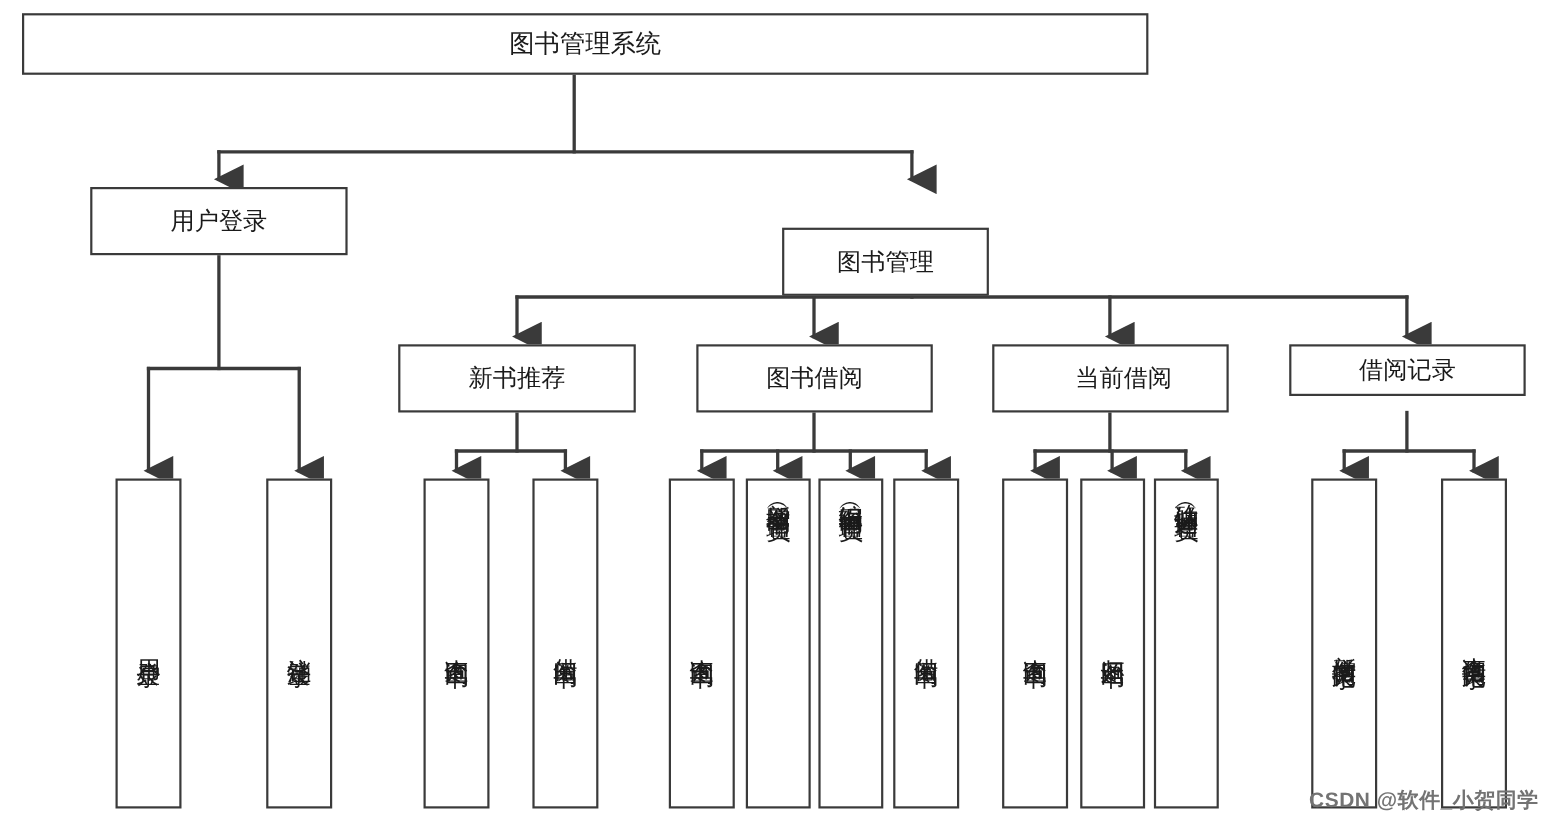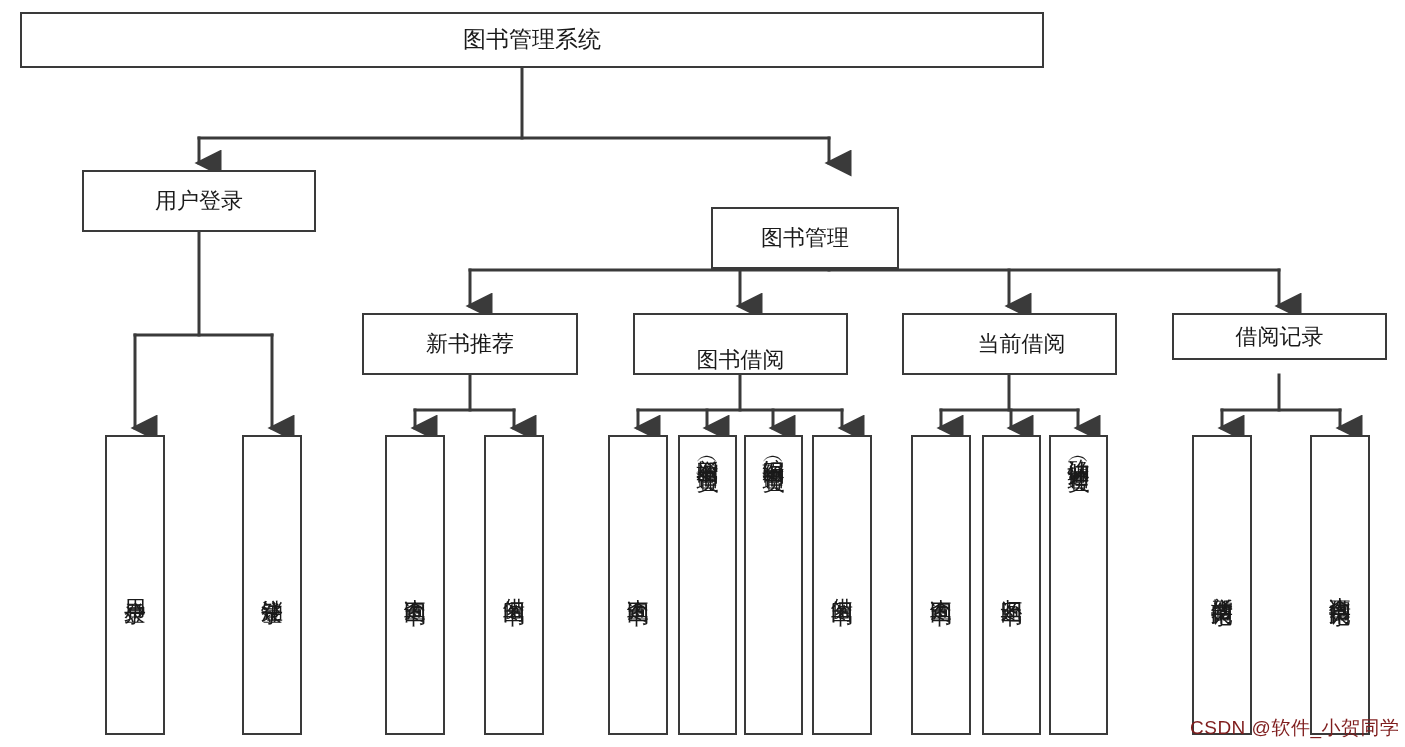--- a/index.html
+++ b/index.html
@@ -131,21 +131,21 @@
   <div class="node-box node-l1" style="left: 82px; top: 170px; width: 234px; height: 62px;">
     <span class="node-label">用户登录</span>
   </div>
   <div class="node-box node-l1" style="left: 711px; top: 170px; width: 188px; height: 62px; margin-top: 37px;">
     <span class="node-label">图书管理</span>
   </div>
 
   <div class="node-box node-l2" style="left: 362px; top: 313px; width: 216px; height: 62px; text-align: right;">
     <span class="node-label">新书推荐</span>
   </div>
-  <div class="node-box node-l2" style="left: 633px; top: 313px; width: 215px; height: 62px; align-items: flex-end;">
+  <div class="node-box node-l2" style="left: 633px; top: 313px; width: 215px; height: 62px;">
     <span class="node-label">图书借阅</span>
   </div>
   <div class="node-box node-l2" style="left: 902px; top: 313px; width: 215px; height: 62px; padding-left: 24px;">
     <span class="node-label">当前借阅</span>
   </div>
   <div class="node-box node-l2" style="left: 1172px; top: 313px; width: 215px; height: 47px;">
     <span class="node-label">借阅记录</span>
   </div>
 
   <div class="node-box node-leaf leaf-centered" style="left: 105px; top: 435px; width: 60px; height: 300px;">
@@ -181,15 +181,15 @@
   <div class="node-box node-leaf" style="left: 1049px; top: 435px; width: 59px; height: 300px;">
     <span class="node-label">确认归还（管理员）</span>
   </div>
   <div class="node-box node-leaf leaf-centered" style="left: 1192px; top: 435px; width: 60px; height: 300px;">
     <span class="node-label">新增借阅记录</span>
   </div>
   <div class="node-box node-leaf leaf-centered" style="left: 1310px; top: 435px; width: 60px; height: 300px;">
     <span class="node-label">查询借阅记录</span>
   </div>
 
-  <div class="watermark" style="left: 1190px; top: 715px; color: #7f1d1d;">CSDN @软件_小贺同学</div>
+  <div class="watermark" style="left: 1190px; top: 715px; color: #737373; font-weight: bold;">CSDN @软件_小贺同学</div>
 
 </div>
 
 </body></html>

